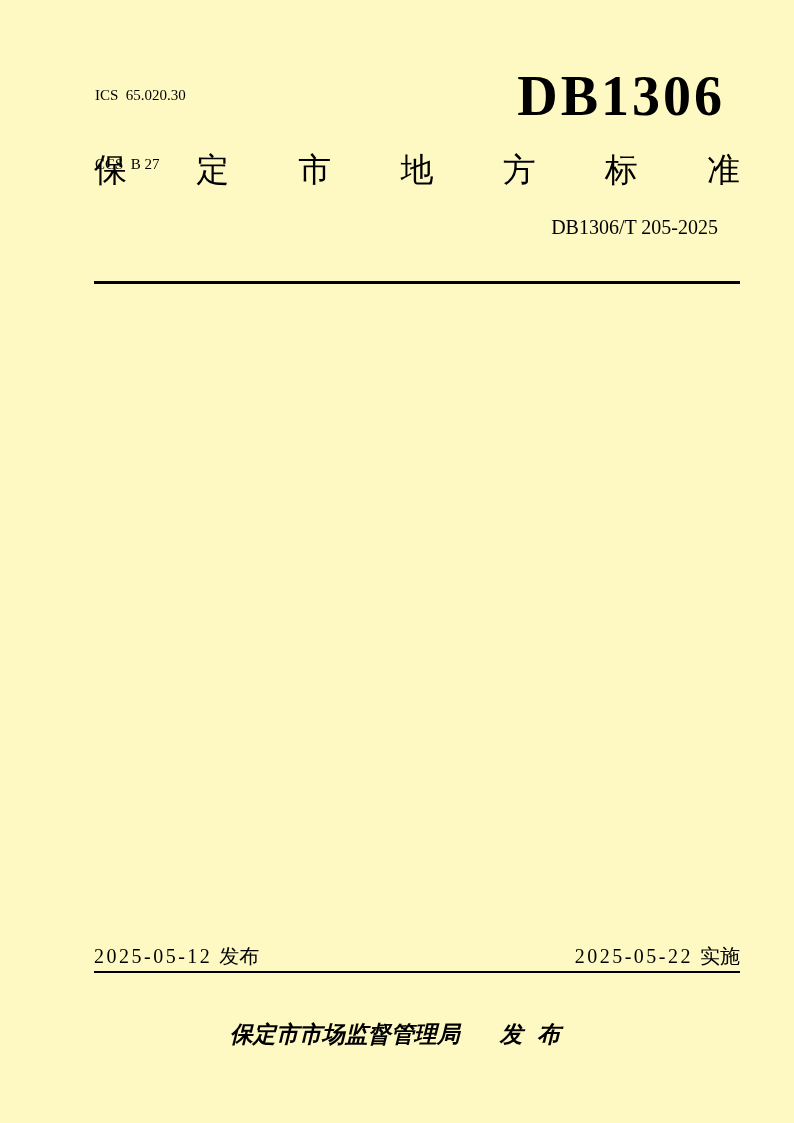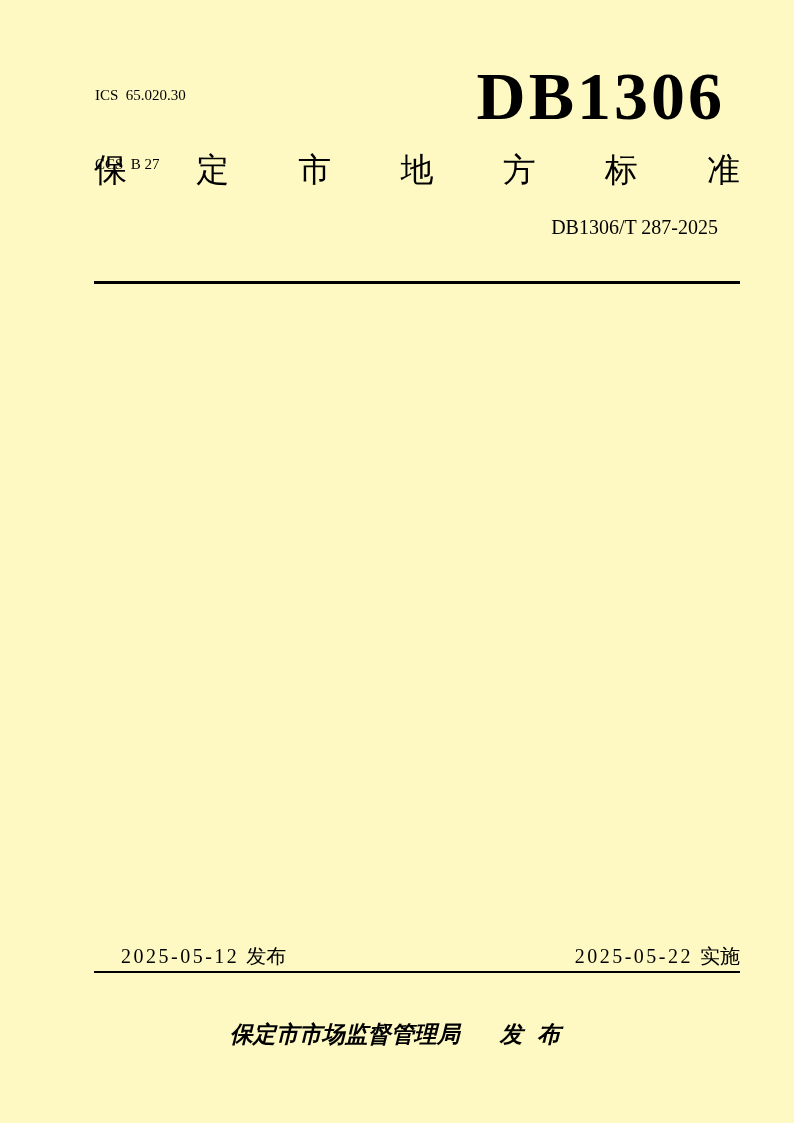--- a/index.html
+++ b/index.html
@@ -25,21 +25,21 @@
     font-size: 15px;
     line-height: 23px;
     white-space: pre;
     font-family: "Liberation Serif", "DejaVu Serif", serif;
   }
   
   .db-logo {
     position: absolute;
     right: 69px;
     top: 57px;
-    font-size: 68px;
+    font-size: 56px;
     line-height: 78px;
     font-weight: bold;
     letter-spacing: 3px;
     font-family: "Liberation Serif", "DejaVu Serif", serif;
     white-space: nowrap;
   }
   
   .standard-category {
     position: absolute;
     left: 94px;
@@ -92,21 +92,21 @@
     position: absolute;
     left: 94px;
     top: 943px;
     width: 646px;
     display: flex;
     justify-content: space-between;
     align-items: baseline;
     font-size: 20px;
     line-height: 27px;
   }
-  .date-cell { white-space: nowrap; margin-left: 27px; }
+  .date-cell { white-space: nowrap; }
   .date-num {
     letter-spacing: 2.5px;
     font-family: "Liberation Serif", "DejaVu Serif", serif;
   }
   .date-label {
     margin-left: 7px;
     font-family: "Liberation Sans", "DejaVu Sans", sans-serif;
   }
   
   .publisher-row {
@@ -131,21 +131,21 @@
 
   <div class="top-codes">
     <div>ICS  65.020.30</div>
     <div>CCS  B 27</div>
   </div>
 
   <div class="db-logo">DB1306</div>
 
   <div class="standard-category">保定市地方标准</div>
 
-  <div class="standard-number">DB1306/T 287-2025</div>
+  <div class="standard-number">DB1306/T 205-2025</div>
 
   <hr class="rule rule-top">
 
 
   <div class="dates-row">
     <div class="date-cell">
       <span class="date-num">2025-05-12</span><span class="date-label">发布</span>
     </div>
     <div class="date-cell">
       <span class="date-num">2025-05-22</span><span class="date-label">实施</span>

